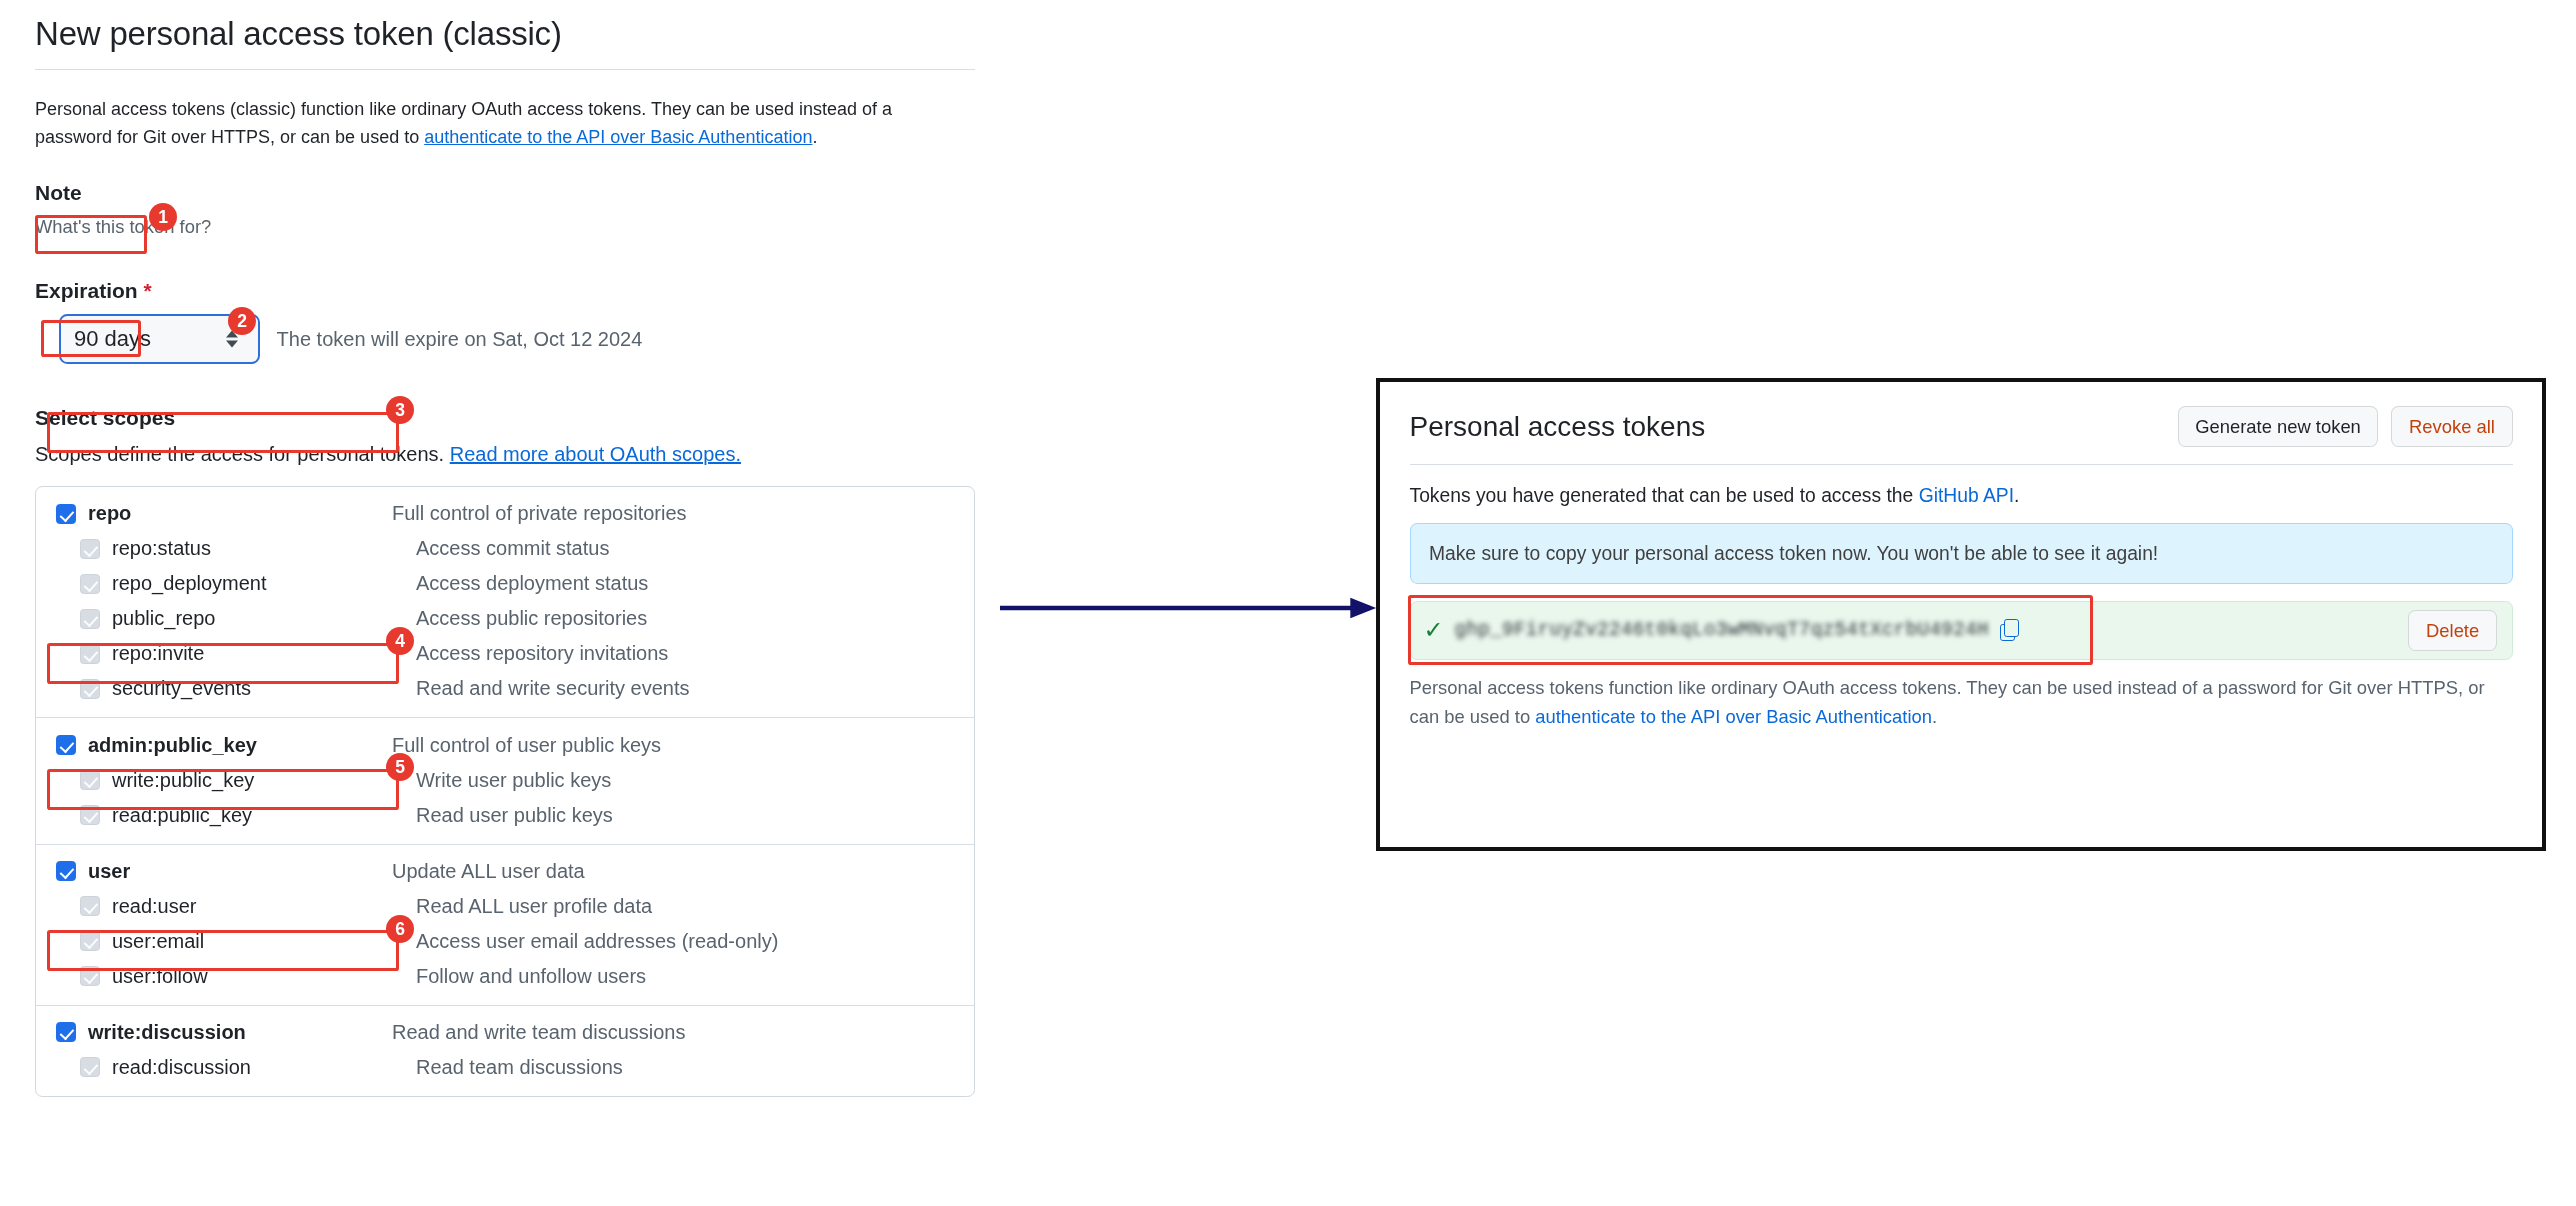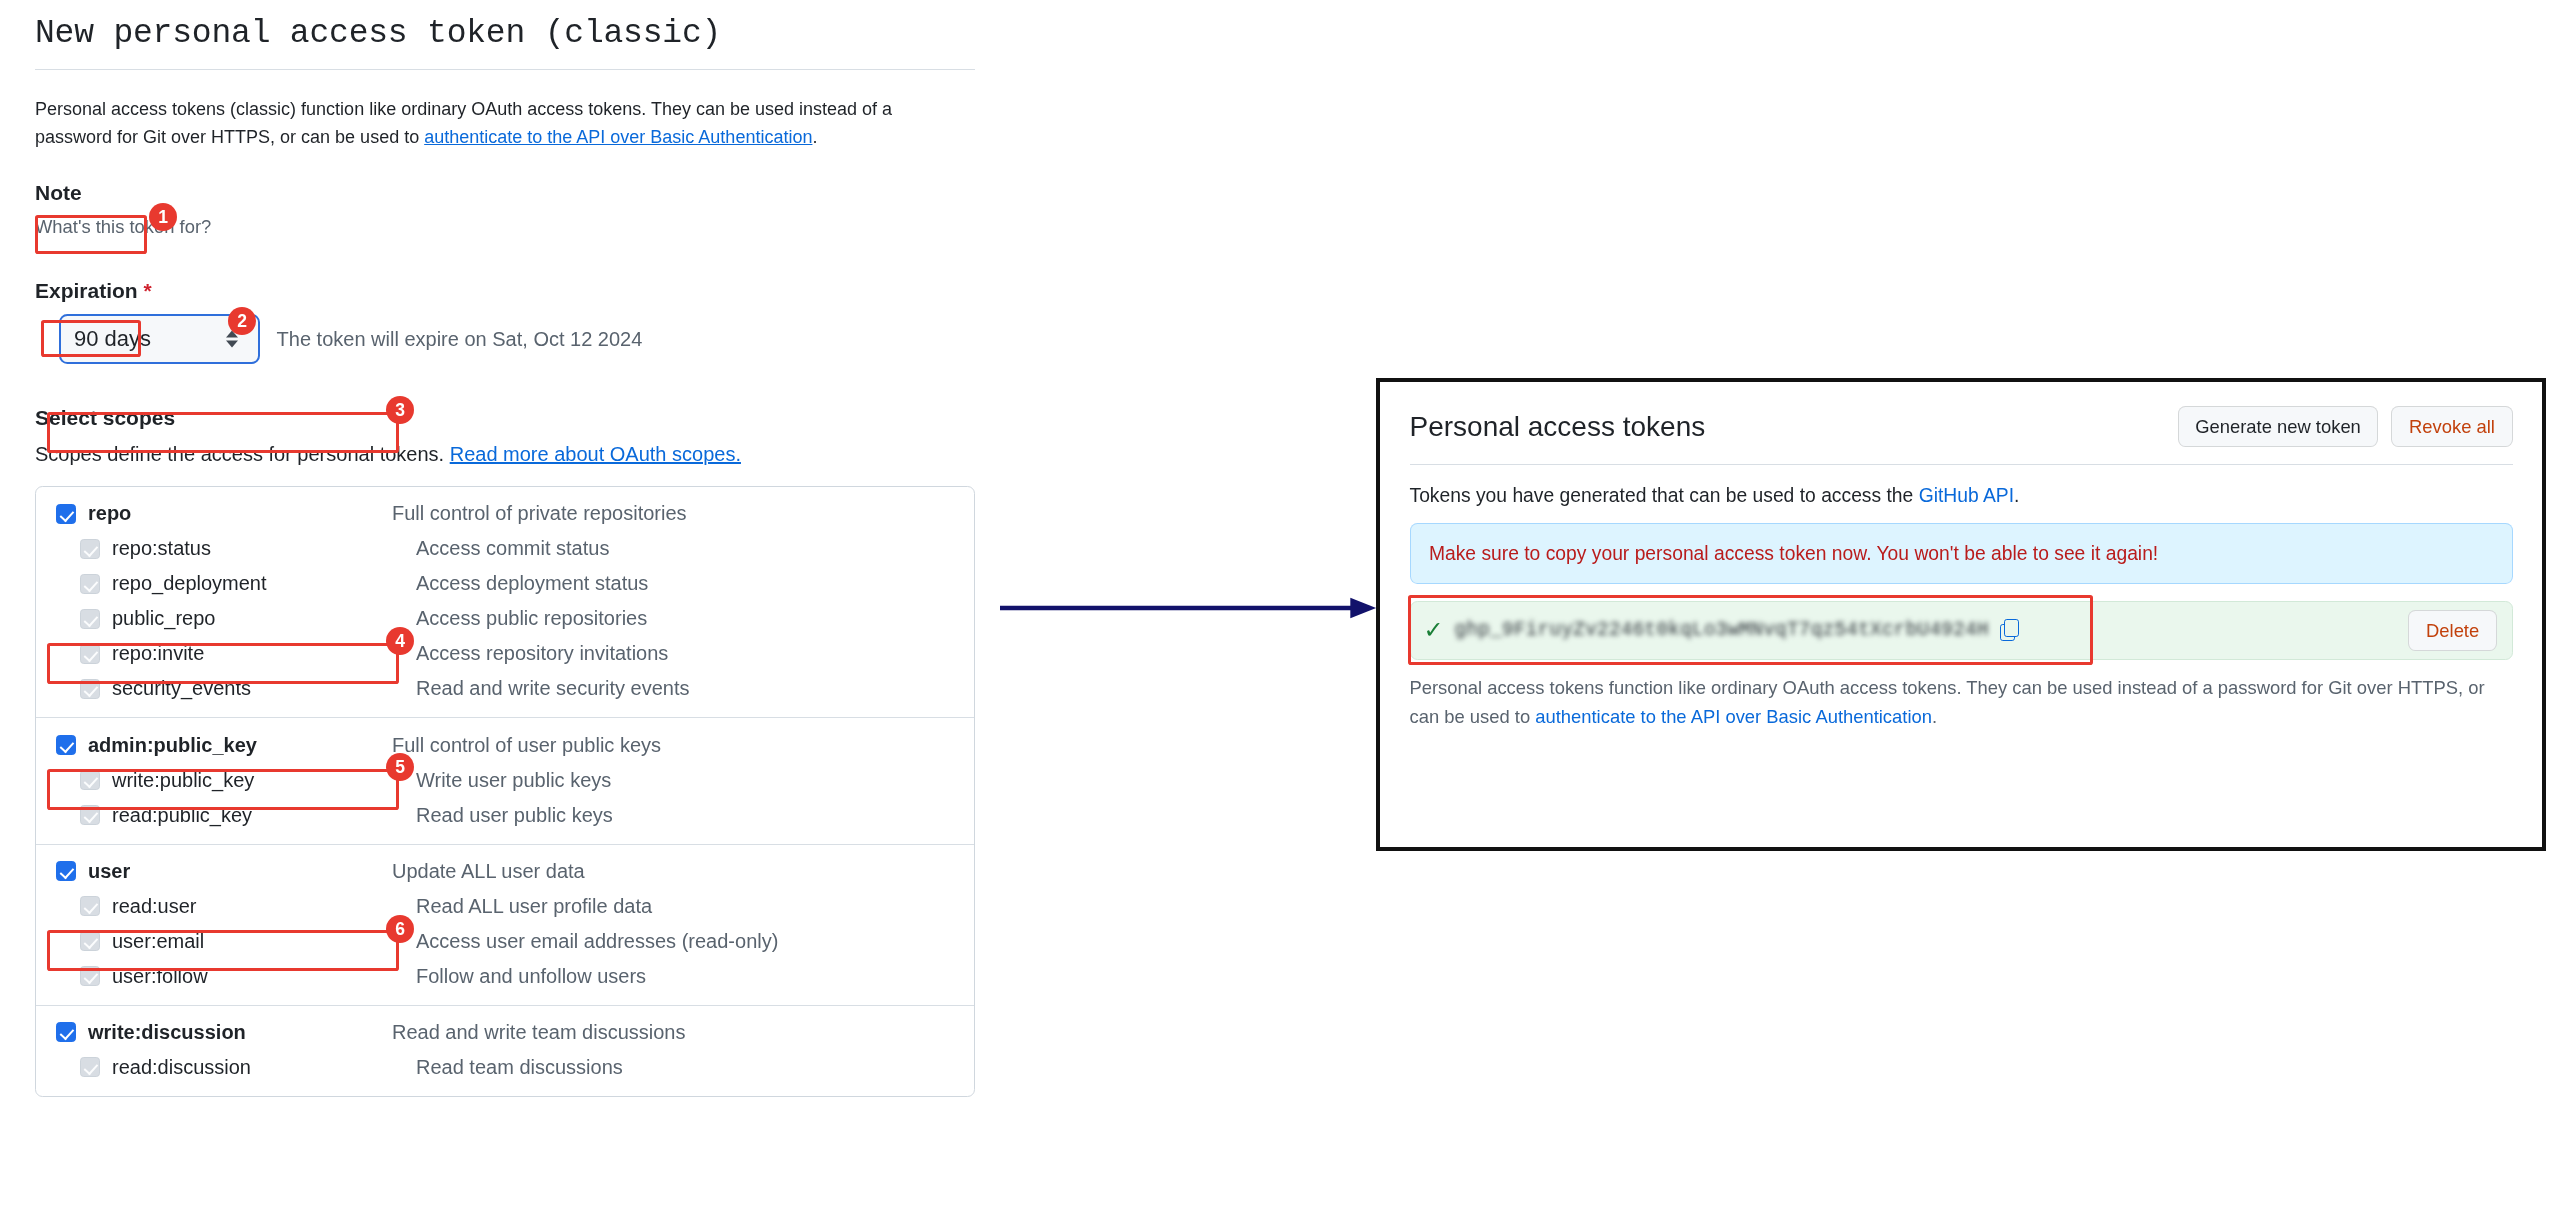--- a/index.html
+++ b/index.html
@@ -19,21 +19,20 @@
     width: 949px;
   }
   .page-title {
     font-size: 33px;
     font-weight: 400;
     line-height: 1.25;
     color: #1f2328;
     padding-bottom: 14.7px;
     margin: 0;
     letter-spacing: -0.2px;
-    font-family: Liberation Mono, monospace;
   }
   .title-rule {
     border-bottom: 0.9px solid #d8dee4;
     width: 940px;
     margin-bottom: 26px;
   }
   .intro {
     font-size: 18px;
     line-height: 1.55;
     color: #1f2328;
@@ -213,21 +212,21 @@
     cursor: pointer;
     font-family: "Liberation Sans", sans-serif;
   }
   .btn-grey.danger { color: #c2410c; }
   .rp-sub { font-size: 19.3px; color: #1f2328; margin: 20px 0 16.6px 0; }
   .flash-blue {
     background: #ddf4ff;
     border: 0.9px solid rgba(84,174,255,0.4);
     border-radius: 7.4px;
     font-size: 19.3px;
-    color: #b91c1c;
+    color: #404040;
     padding: 18.4px 18.4px;
     margin-bottom: 16.6px;
   }
   .token-row {
     background: #eaf7ed;
     border: 0.9px solid #d2e9d8;
     border-radius: 7.4px;
     height: 59px;
     display: flex; align-items: center; justify-content: space-between;
     padding: 0 14.7px 0 13px;

